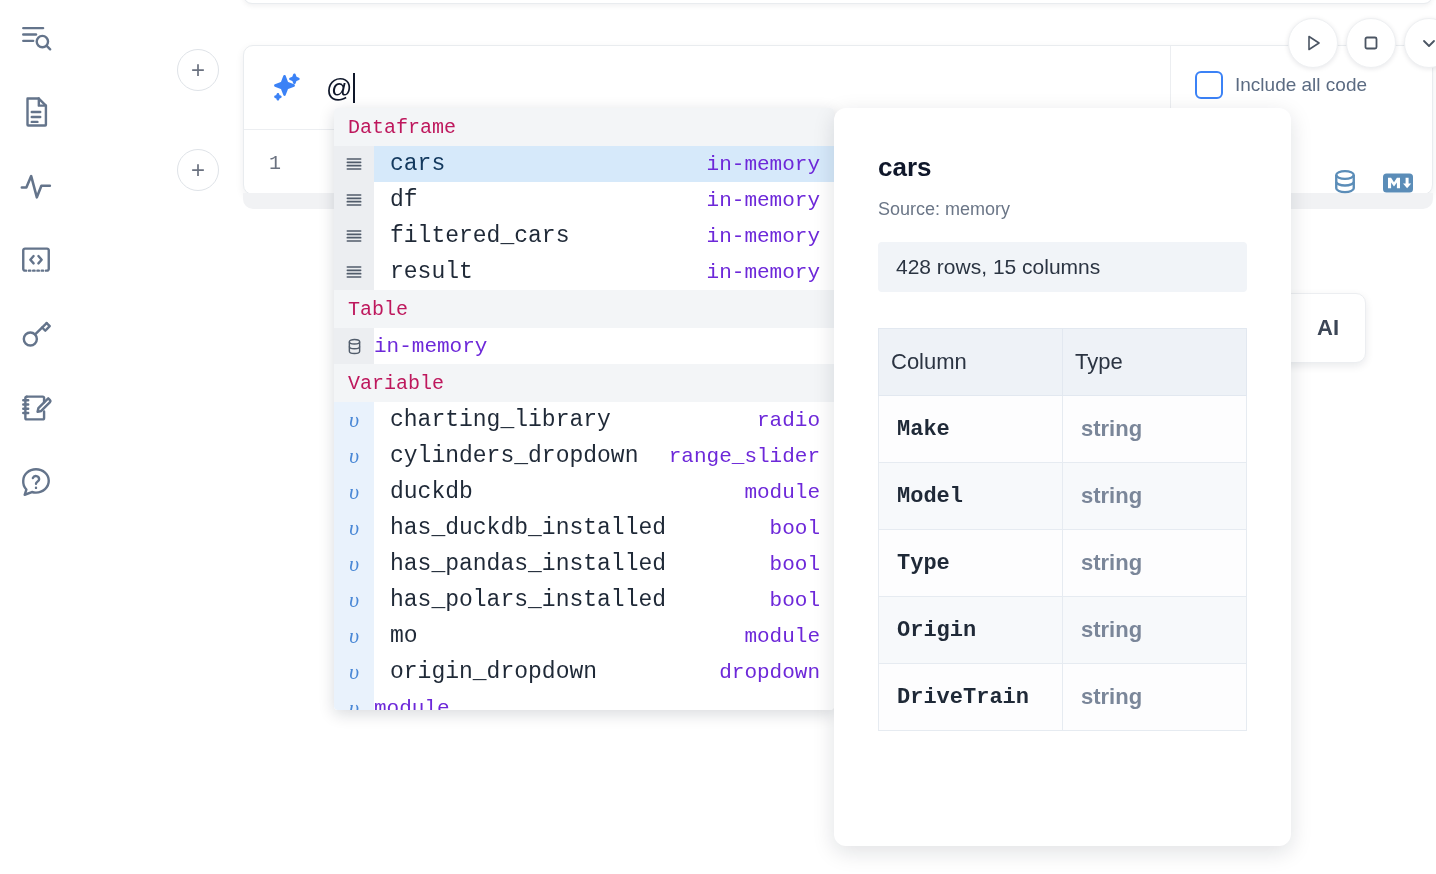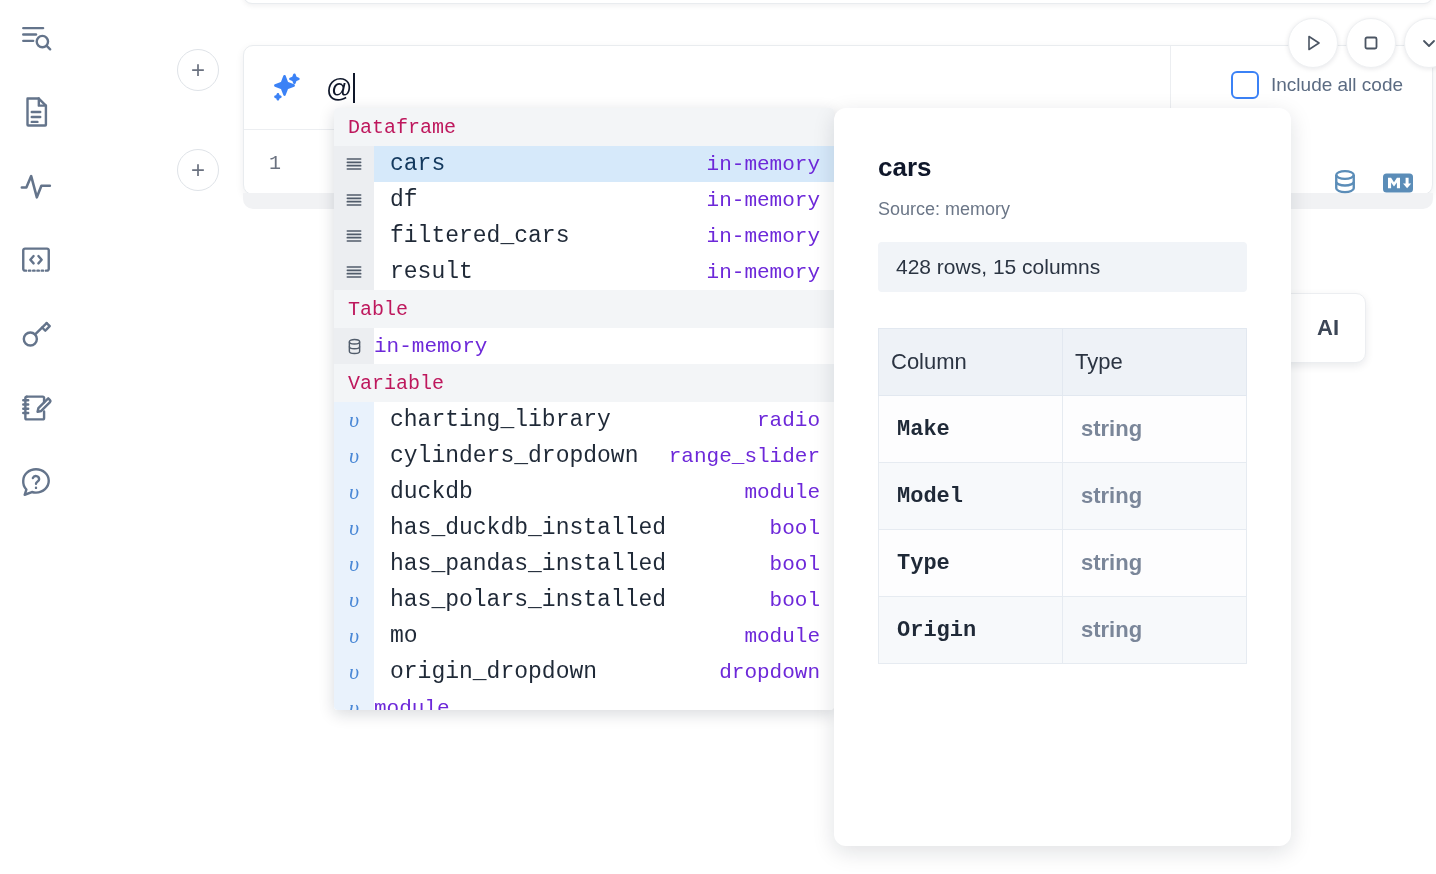--- a/index.html
+++ b/index.html
@@ -89,21 +89,20 @@
     width: 1px; height: 84px;
     background: #eceef1;
   }
 
   
   .include-all {
     position: absolute;
     left: 1195px; top: 71px;
     display: flex; align-items: center; gap: 12px;
     cursor: pointer;
-    margin-left: 36px;
   }
   .chk {
     width: 28px; height: 28px;
     border: 2px solid #3b82f6;
     border-radius: 6px;
     background: #ffffff;
     flex: 0 0 auto;
   }
   .include-all-label {
     font-size: 19px;
@@ -599,17 +598,21 @@
             <td class="col-type">string</td>
           </tr>
           <tr>
             <td class="col-name">Type</td>
             <td class="col-type">string</td>
           </tr>
           <tr>
             <td class="col-name">Origin</td>
             <td class="col-type">string</td>
           </tr>
+          <tr>
+            <td class="col-name">DriveTrain</td>
+            <td class="col-type">string</td>
+          </tr>
         </tbody>
     </table>
   </div>
 
 </div>
 
 </body></html>

